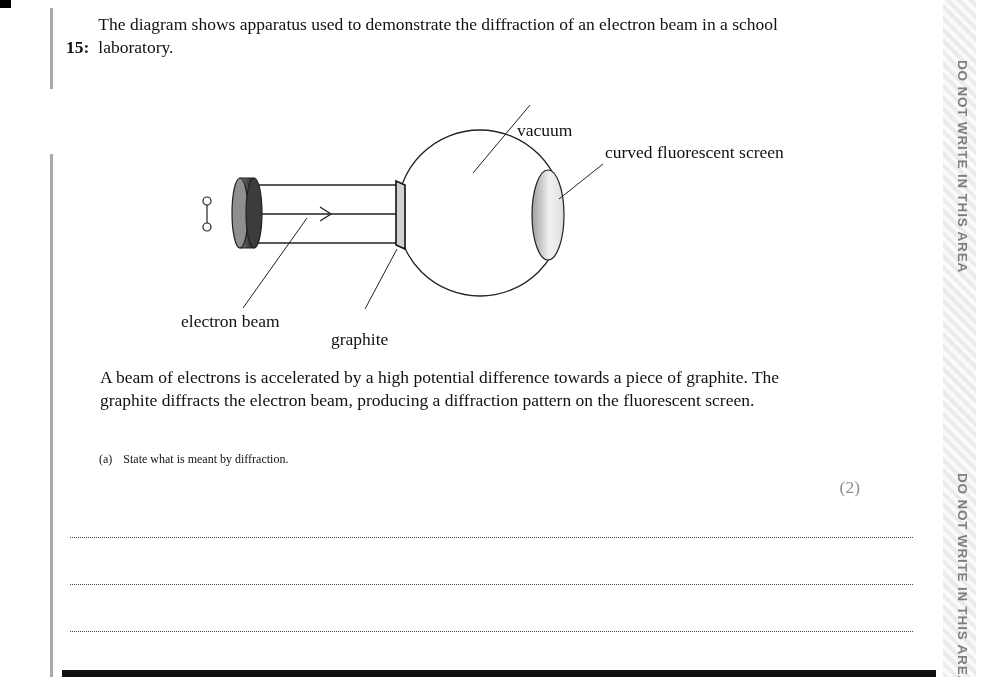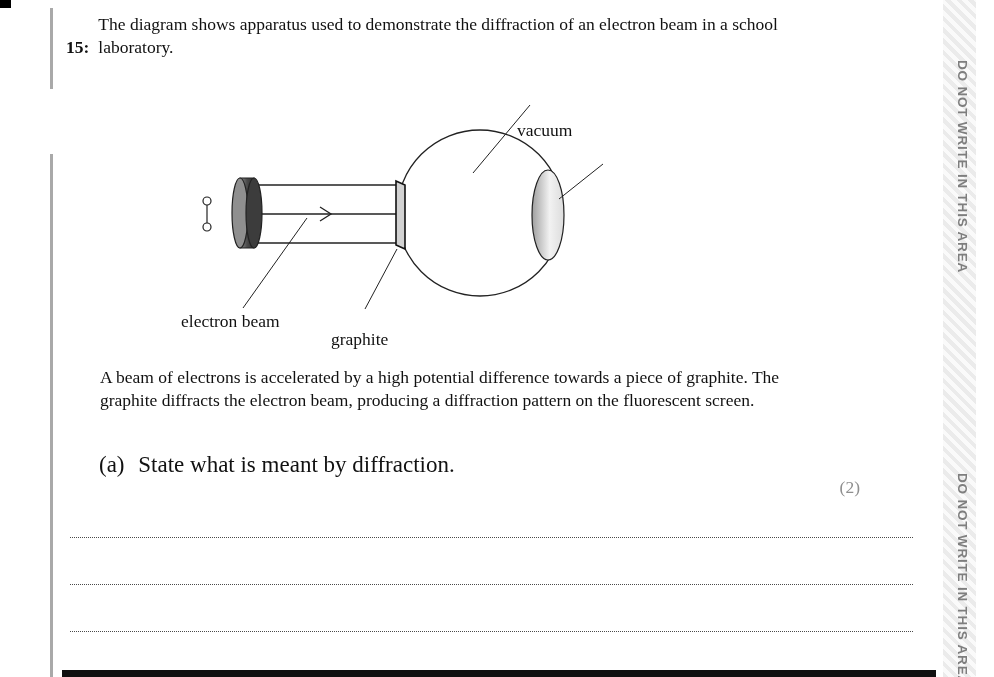--- a/index.html
+++ b/index.html
@@ -40,21 +40,21 @@
   .lbl-screen { left: 545px; top: 67px; }
   .lbl-beam   { left: 121px; top: 236px; text-align: right; }
   .lbl-graphite { left: 271px; top: 254px; }
 
   .paragraph {
     position: absolute; left: 100px; top: 366px; width: 716px;
     font-size: 17.5px; line-height: 1.31;
   }
   .part-a {
     position: absolute; left: 99px; top: 452px; width: 700px;
-    font-size: 23px;
+    font-size: 12px;
   }
   .part-a .pa-label { margin-right: 8px; }
   .marks {
     position: absolute; left: 820px; top: 477px; width: 40px;
     font-size: 17.5px; color: #8f8f8f; text-align: right;
   }
 
   .answer-line {
     position: absolute; left: 70px; width: 843px; height: 0;
     border-bottom: 1.6px dotted #4a4a4a;
@@ -134,20 +134,21 @@
 
       <polygon points="336,106 345,110 345,174 336,170" fill="#d2d2d2" stroke="#111" stroke-width="1.6"></polygon>
 
       <line x1="470" y1="30" x2="413" y2="98" stroke="#222" stroke-width="1"></line>
       <line x1="543" y1="89" x2="499" y2="124" stroke="#222" stroke-width="1"></line>
       <line x1="183" y1="233" x2="247" y2="143" stroke="#222" stroke-width="1"></line>
       <line x1="305" y1="234" x2="337" y2="174" stroke="#222" stroke-width="1"></line>
     </svg>
 
     <div class="diag-label lbl-vacuum">vacuum</div>
+    <div class="diag-label lbl-screen">curved fluorescent screen</div>
     <div class="diag-label lbl-beam">electron beam</div>
     <div class="diag-label lbl-graphite">graphite</div>
   </div>
 
   <div class="paragraph">A beam of electrons is accelerated by a high potential difference towards a piece of graphite. The graphite diffracts the electron beam, producing a diffraction pattern on the fluorescent screen.</div>
 
   <div class="part-a">
     <span class="pa-label">(a)</span>
     <span>State what is meant by diffraction.</span>
   </div>

